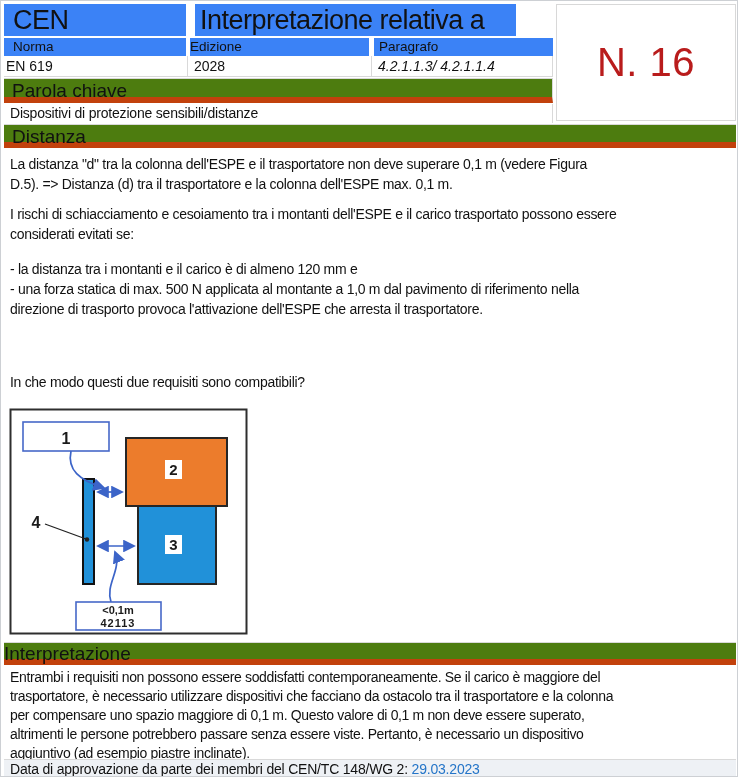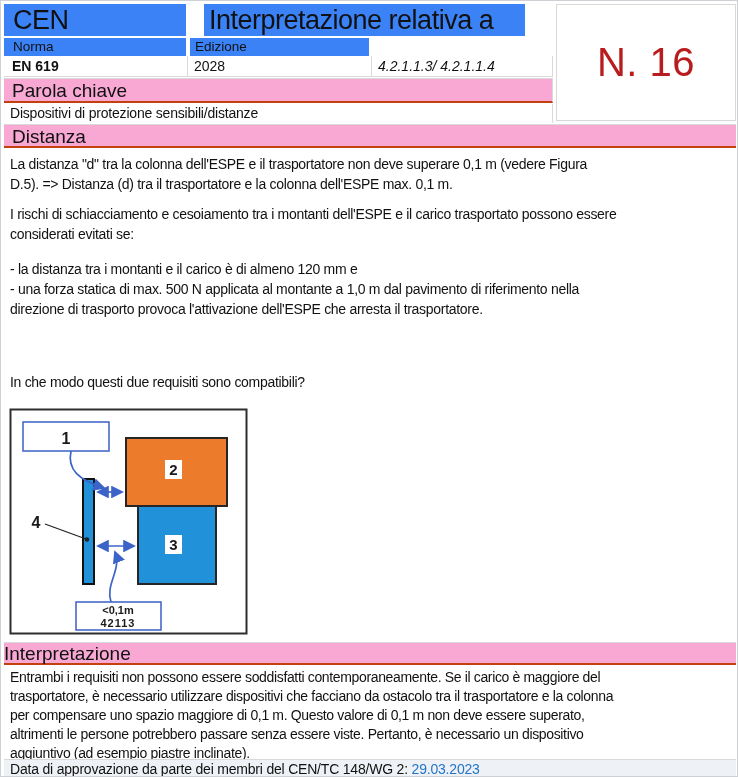--- a/index.html
+++ b/index.html
@@ -4,31 +4,31 @@
 <style>
   * { margin:0; padding:0; box-sizing:border-box; }
   html,body { background:#fff; }
   body { font-family:"Liberation Sans", sans-serif; color:#111; }
   .page {
     position:relative; width:738px; height:777px; background:#fff;
     border:1px solid #cdd0d4; overflow:hidden;
   }
   .abs { position:absolute; }
   .cell-blue { background:#3b82f6; }
-  .band { background:#f9a8d4; border-top:1px solid #d9d9d9; border-bottom:2px solid #c2410c; }
+  .band { background:#4d7c0f; border-top:1px solid #d9d9d9; border-bottom:6px solid #c2410c; }
 
   
   .r1c1 { left:3px; top:3px; width:182px; height:32px; font-size:27px; letter-spacing:-0.5px; line-height:32px; padding-left:9px; }
-  .r1c2 { left:203px; top:3px; width:321px; height:32px; font-size:27px; letter-spacing:-0.5px; line-height:32px; padding-left:5px; }
+  .r1c2 { left:194px; top:3px; width:321px; height:32px; font-size:27px; letter-spacing:-0.5px; line-height:32px; padding-left:5px; }
   .r2c1 { left:3px;   top:37px; width:182px; height:18px; font-size:13.5px; line-height:18px; padding-left:9px; }
-  .r2c2 { left:189px; top:37px; width:179px; height:18px; font-size:13.5px; line-height:18px; padding-left:5px; }
+  .r2c2 { left:189px; top:37px; width:179px; height:18px; font-size:13.5px; line-height:18px; }
   .r2c3 { left:373px; top:37px; width:179px; height:18px; font-size:13.5px; line-height:18px; padding-left:5px; }
   .r3   { left:3px; top:55px; width:549px; height:21px; border-bottom:1px solid #d9d9d9; border-right:1px solid #d9d9d9; }
   .r3 span { position:absolute; top:0; font-size:14px; line-height:20px; }
-  .r3 .v1 { left:8px;font-weight:bold; }
+  .r3 .v1 { left:2px; }
   .r3 .v2 { left:190px; }
   .r3 .v3 { left:374px;font-style:italic; }
   .vline { position:absolute; top:0; width:1px; height:21px; background:#d9d9d9; }
 
   .kw-band { left:3px; top:77px; width:549px; height:25px; font-size:19px; line-height:24px; padding-left:8px; border-right:1px solid #d9d9d9; }
   .kw-val  { left:3px; top:103px; width:549px; height:19px; font-size:14px; line-height:18px; padding-left:6px; letter-spacing:-0.2px; border-right:1px solid #d9d9d9; }
 
   .nbox { left:555px; top:3px; width:180px; height:117px; background:#fff; border:1px solid #d8d8d8;
           display:flex; align-items:center; justify-content:center; }
   .nbox .num { font-size:40px; letter-spacing:0.5px; }
@@ -51,20 +51,21 @@
 </head>
 <body>
 
 <div class="page">
 
   <div class="abs cell-blue r1c1">CEN</div>
   <div class="abs cell-blue r1c2">Interpretazione relativa a</div>
 
   <div class="abs cell-blue r2c1">Norma</div>
   <div class="abs cell-blue r2c2">Edizione</div>
+  <div class="abs cell-blue r2c3">Paragrafo</div>
 
   <div class="abs r3">
     <span class="v1">EN 619</span>
     <span class="v2">2028</span>
     <span class="v3">4.2.1.1.3/ 4.2.1.1.4</span>
     <span class="vline" style="left:183px;"></span>
     <span class="vline" style="left:367px;"></span>
   </div>
 
   <div class="abs nbox">

